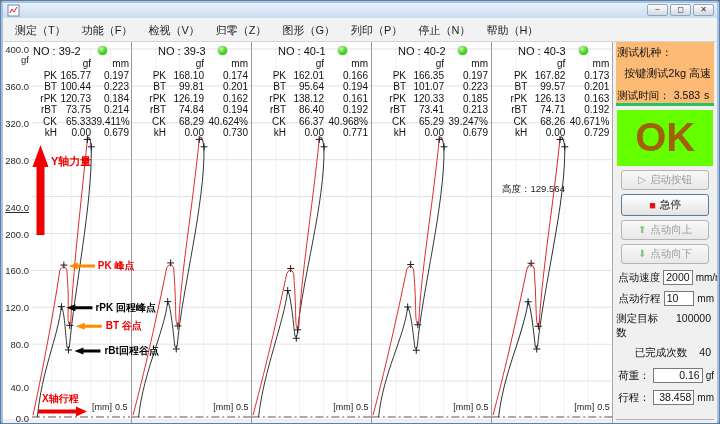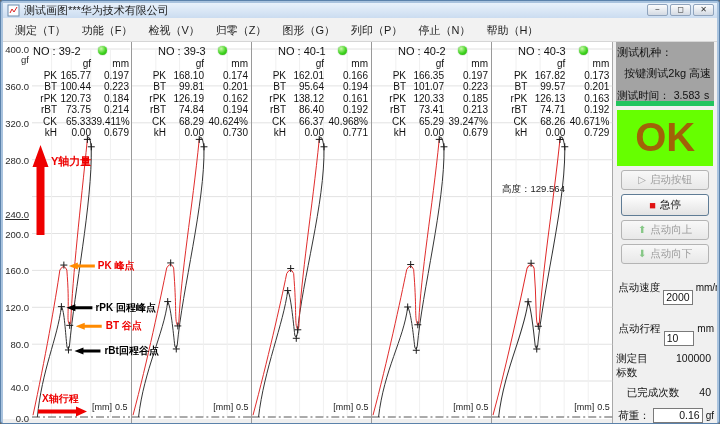--- a/index.html
+++ b/index.html
@@ -27,51 +27,50 @@
   .panel.p0 .plot{left:29px;width:98px;z-index:4;}
   .tbl{position:absolute;top:16px;right:3px;width:112px;z-index:5;font-size:10px;color:#111;line-height:11.5px;}
   .panel.p0 .tbl{width:98px;right:2px;}
   .trow{display:flex;}
   .tc1{width:30px;text-align:right;}
   .tc2{width:38px;text-align:right;}
   .tc3{width:44px;text-align:right;}
   .panel.p0 .tc1{width:26px;} .panel.p0 .tc2{width:34px;} .panel.p0 .tc3{width:38px;}
   .ytick{position:absolute;left:0;width:26px;text-align:right;font-size:9.5px;color:#2a2a2a;z-index:2;line-height:10px;}
   .sidebar{width:105px;background:#f0f0f0;border-left:1px solid #a8a8a8;position:relative;overflow:hidden;font-size:11px;color:#111;padding:0 3px;}
-  .sb-sec1{height:64px;padding:3px 1px 0 1px;border-bottom:5px solid #22c55e;background:#a3a3a3;}
+  .sb-sec1{height:64px;padding:3px 1px 0 1px;border-bottom:3px solid #22c55e;background:#fdba74;}
   .sb-lab{font-size:11px;}
   .sb-machine{margin:6px 0 0 7px;font-size:11px;white-space:nowrap;}
   .sb-time{margin-top:8px;display:flex;gap:4px;font-size:10.5px;}
   .okbox{margin:4px 1px 0 1px;height:56px;background:#66ff00;color:#a16207;font-weight:bold;font-size:40px;text-align:center;line-height:54px;font-family:"Liberation Sans",sans-serif;}
   .sbtn{display:flex;align-items:center;justify-content:center;gap:4px;width:88px;height:20px;margin:4px auto 0 auto;font-size:10.5px;border:1px solid #b4b4b4;border-radius:3px;background:linear-gradient(#f8f8f8,#e8e8e8);color:#9a9a9a;padding:0;font-family:inherit;}
   .sbtn.estop{height:22px;border:1px solid #5f7c95;color:#111;background:linear-gradient(#ffffff,#e3e3e3);}
   .sbtn .ic{font-size:10px;line-height:10px;}
   .ic.play{color:#a0a0a0;}
   .ic.sq{color:#e01212;font-size:11px;}
   .ic.up,.ic.down{color:#86c786;}
   .frow{display:flex;align-items:center;gap:3px;margin-top:6px;padding-left:2px;white-space:nowrap;}
   .fl{width:48px;font-size:10.5px;text-align:center;}
   .fl2{width:36px;font-size:10.5px;}
   .vbox{display:inline-block;border:1px solid #7a7a7a;background:#fff;height:15px;line-height:13px;font-size:10.5px;padding:0 2px;}
-  .w36{width:34px;text-align:left;margin-top:20px;}
+  .w36{width:34px;text-align:left;}
   .w46{width:57px;text-align:right;}
   .un{font-size:10px;}
-  .crow{display:flex;justify-content:flex-end;gap:20px;margin-top:6px;padding-right:3px;font-size:10.5px;}
+  .crow{display:flex;justify-content:flex-end;gap:12px;margin-top:6px;padding-right:3px;font-size:10.5px;}
   .sb-hr{border:none;border-top:1px solid #b5b5b5;margin:14px 0 0 0;}
 </style>
 </head>
 <body>
 
 <div class="window">
   <div class="titlebar">
     <svg width="13" height="13">
       <rect x="1" y="1" width="11" height="11" fill="#fdfdfd" stroke="#6b8cad"></rect>
       <polyline points="3,9 5,5 7,8 10,3" fill="none" stroke="#d22" stroke-width="1"></polyline>
     </svg>
-    <span class="ttl">测试画图***华为技术有限公司</span>
     <span class="winbtns">
       <button class="wbtn">−</button>
       <button class="wbtn">◻</button>
       <button class="wbtn">✕</button>
     </span>
   </div>
   <div class="menubar">
       <span class="mitem">测定（T）</span>
       <span class="mitem">功能（F）</span>
       <span class="mitem">检视（V）</span>
@@ -161,21 +160,21 @@
             <div class="trow">
               <span class="tc1">kH</span>
               <span class="tc2">0.00</span>
               <span class="tc3">0.679</span>
             </div>
           </div>
   <div class="ytick" style="top: 3px;">400.0</div>
           <div class="ytick" style="top: 39.9px;">360.0</div>
           <div class="ytick" style="top: 76.8px;">320.0</div>
           <div class="ytick" style="top: 113.7px;">280.0</div>
-          <div class="ytick" style="top: 168px; text-decoration: underline;">240.0</div>
+          <div class="ytick" style="top: 161px; text-decoration: underline;">240.0</div>
           <div class="ytick" style="top: 187.5px;">200.0</div>
           <div class="ytick" style="top: 224.4px;">160.0</div>
           <div class="ytick" style="top: 261.3px;">120.0</div>
           <div class="ytick" style="top: 298.2px;">80.0</div>
           <div class="ytick" style="top: 341px;">40.0</div>
           <div class="ytick" style="top: 372px;">0.0</div>
           <div class="ytick" style="top: 13px;">gf</div>
         </div>
 
   <div class="panel pm">

